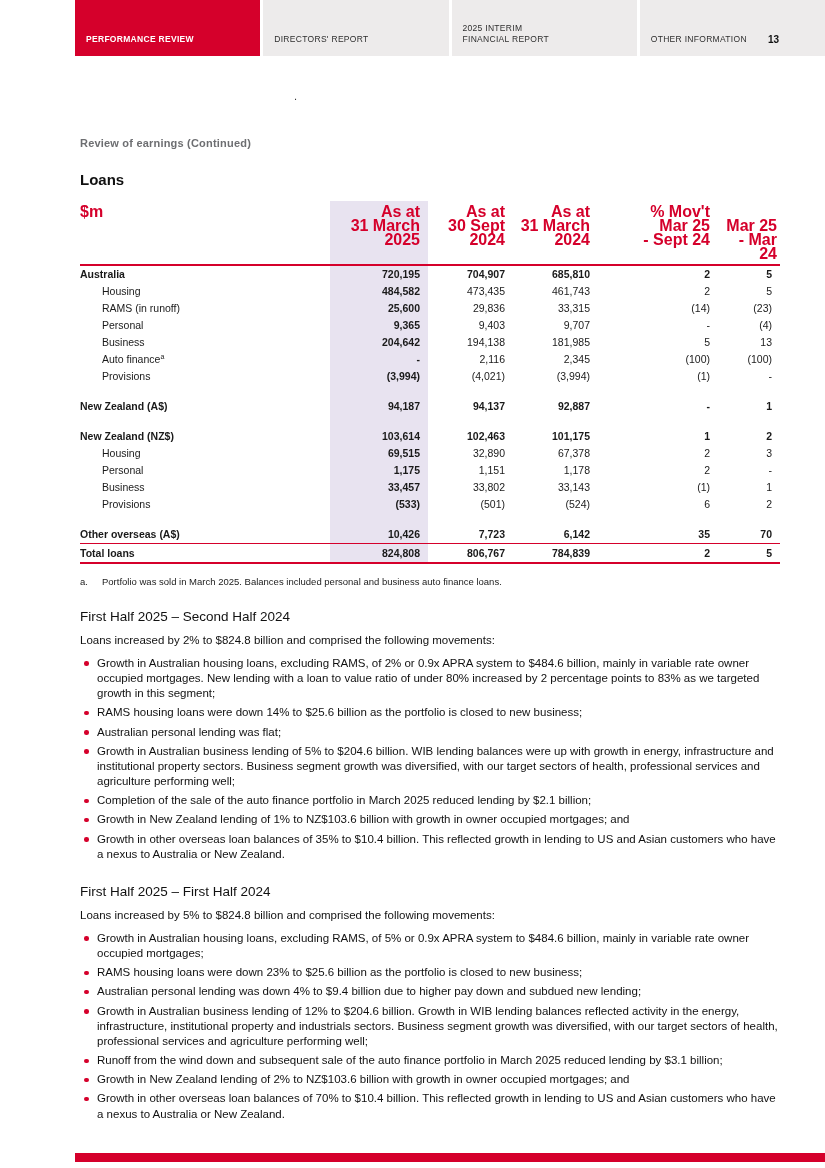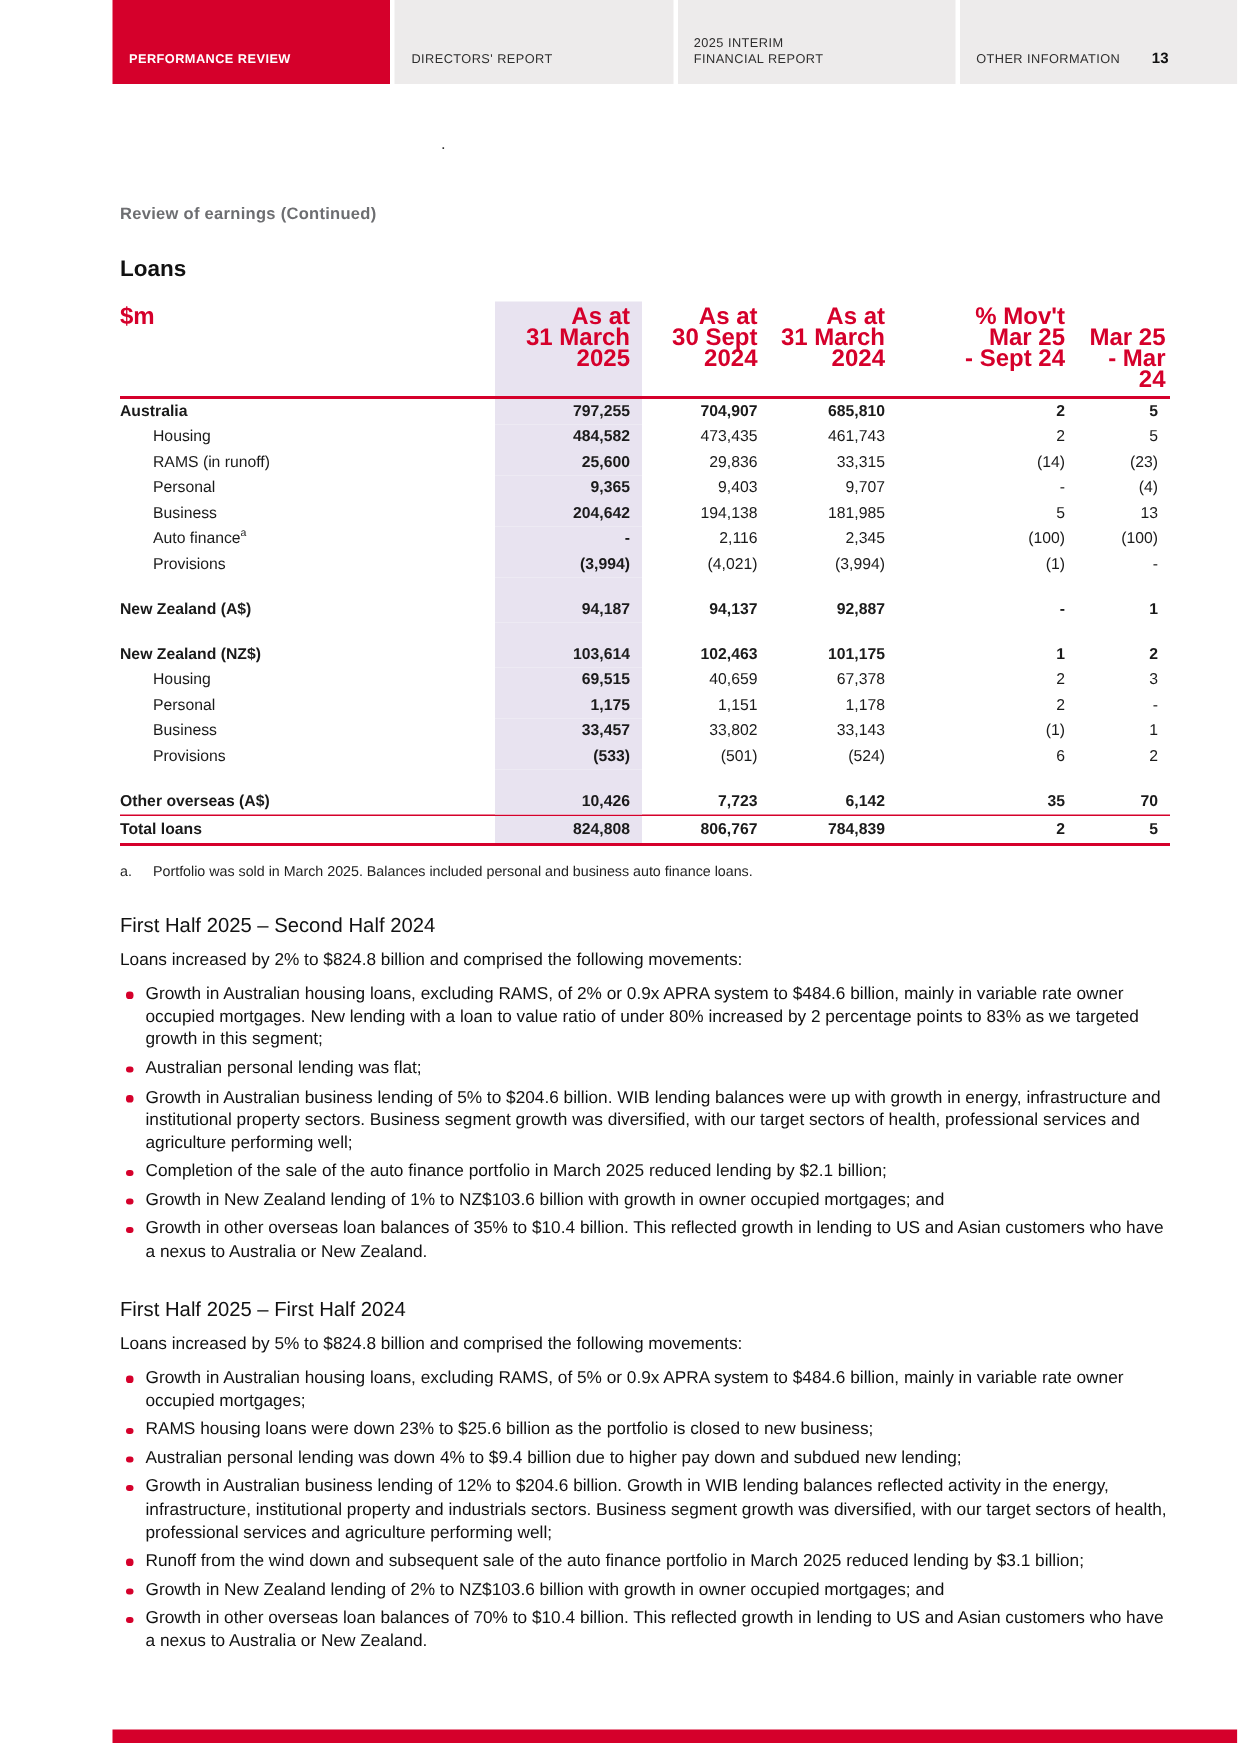--- a/index.html
+++ b/index.html
@@ -122,21 +122,21 @@
           </div>
           <div class="hcell num c4">
             <div></div>
             <div>Mar 25</div>
             <div>- Mar 24</div>
           </div>
         </div>
       <div class="tbody">
           <div class="trow bold">
             <div class="cell label">Australia</div>
-            <div class="cell num c0 hl">797,255</div>
+            <div class="cell num c0 hl">720,195</div>
             <div class="cell num c1">704,907</div>
             <div class="cell num c2">685,810</div>
             <div class="cell num c3">2</div>
             <div class="cell num c4">5</div>
           </div>
           <div class="trow">
             <div class="cell label indent">Housing</div>
             <div class="cell num c0 hl">484,582</div>
             <div class="cell num c1">473,435</div>
             <div class="cell num c2">461,743</div>
@@ -211,21 +211,21 @@
             <div class="cell label">New Zealand (NZ$)</div>
             <div class="cell num c0 hl">103,614</div>
             <div class="cell num c1">102,463</div>
             <div class="cell num c2">101,175</div>
             <div class="cell num c3">1</div>
             <div class="cell num c4">2</div>
           </div>
           <div class="trow">
             <div class="cell label indent">Housing</div>
             <div class="cell num c0 hl">69,515</div>
-            <div class="cell num c1">40,659</div>
+            <div class="cell num c1">32,890</div>
             <div class="cell num c2">67,378</div>
             <div class="cell num c3">2</div>
             <div class="cell num c4">3</div>
           </div>
           <div class="trow">
             <div class="cell label indent">Personal</div>
             <div class="cell num c0 hl">1,175</div>
             <div class="cell num c1">1,151</div>
             <div class="cell num c2">1,178</div>
             <div class="cell num c3">2</div>
@@ -277,20 +277,21 @@
     <p class="footnote">
       <span class="fmark">a.</span>
       <span class="ftext">Portfolio was sold in March 2025. Balances included personal and business auto finance loans.</span>
     </p>
 
     <div id="sections">
         <h3 class="sec-heading">First Half 2025 – Second Half 2024</h3>
         <p class="sec-intro">Loans increased by 2% to $824.8 billion and comprised the following movements:</p>
         <ul class="bullets">
           <li>Growth in Australian housing loans, excluding RAMS, of 2% or 0.9x APRA system to $484.6 billion, mainly in variable rate owner occupied mortgages. New lending with a loan to value ratio of under 80% increased by 2 percentage points to 83% as we targeted growth in this segment;</li>
+          <li>RAMS housing loans were down 14% to $25.6 billion as the portfolio is closed to new business;</li>
           <li>Australian personal lending was flat;</li>
           <li>Growth in Australian business lending of 5% to $204.6 billion. WIB lending balances were up with growth in energy, infrastructure and institutional property sectors. Business segment growth was diversified, with our target sectors of health, professional services and agriculture performing well;</li>
           <li>Completion of the sale of the auto finance portfolio in March 2025 reduced lending by $2.1 billion;</li>
           <li>Growth in New Zealand lending of 1% to NZ$103.6 billion with growth in owner occupied mortgages; and</li>
           <li>Growth in other overseas loan balances of 35% to $10.4 billion. This reflected growth in lending to US and Asian customers who have a nexus to Australia or New Zealand.</li>
         </ul>
         <h3 class="sec-heading">First Half 2025 – First Half 2024</h3>
         <p class="sec-intro">Loans increased by 5% to $824.8 billion and comprised the following movements:</p>
         <ul class="bullets">
           <li>Growth in Australian housing loans, excluding RAMS, of 5% or 0.9x APRA system to $484.6 billion, mainly in variable rate owner occupied mortgages;</li>

